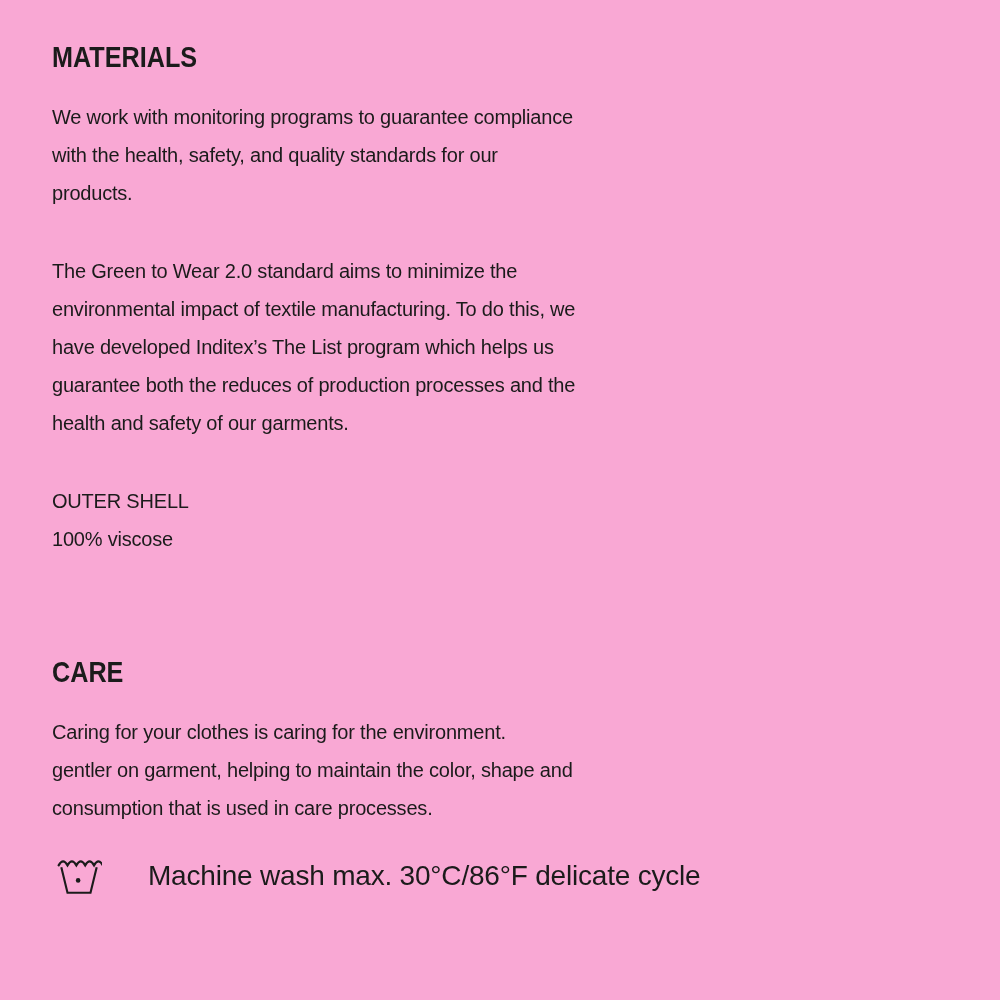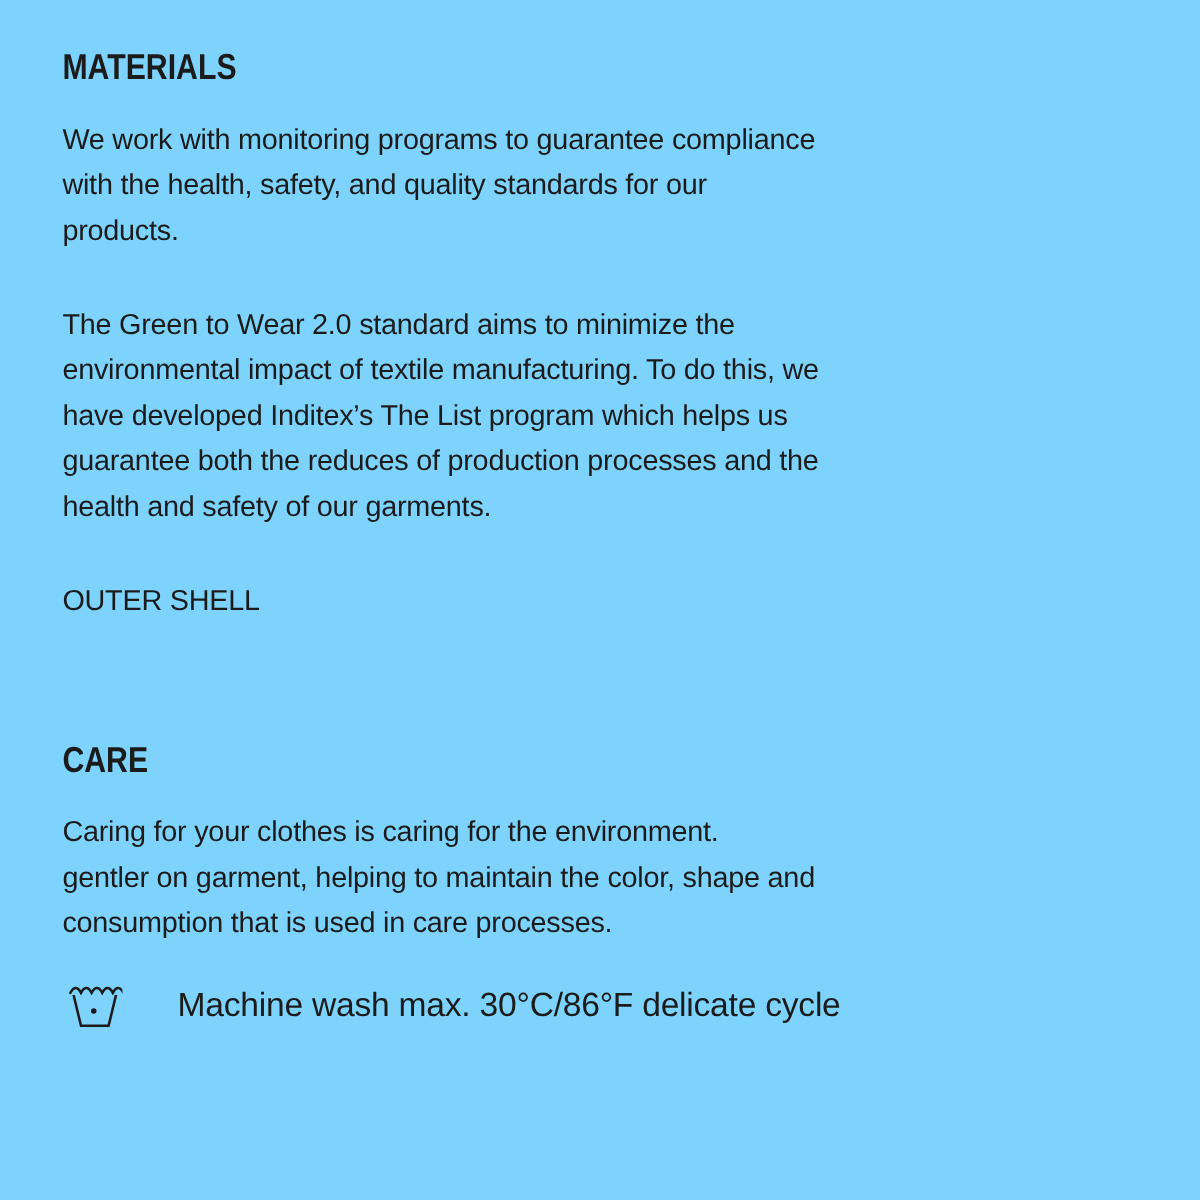--- a/index.html
+++ b/index.html
@@ -12,34 +12,34 @@
     height: 1000px;
     overflow: hidden;
     font-family: "Liberation Sans", sans-serif;
     color: #1b1b1b;
   }
   .page {
     box-sizing: border-box;
     width: 1000px;
     height: 1000px;
     padding: 40px 64px 0 52px;
-    background: #7dd3fc;
+    background: #f9a8d4;
   }
   .section-heading {
     font-size: 30px;
     font-weight: 700;
     line-height: 34px;
     margin: 0 0 24px 0;
     white-space: nowrap;
     transform: scaleX(0.84);
     transform-origin: left center;
     letter-spacing: 0;
   }
   .para {
-    font-size: 24px;
+    font-size: 20px;
     line-height: 38px;
     letter-spacing: -0.2px;
     margin: 0;
   }
   .line {
     display: block;
     white-space: nowrap;
   }
   .para-1 { margin-bottom: 40px; }
   .para-2 { margin-bottom: 40px; }
@@ -85,20 +85,21 @@
     <p class="para para-2">
       <span class="line">The Green to Wear 2.0 standard aims to minimize the</span>
       <span class="line">environmental impact of textile manufacturing. To do this, we</span>
       <span class="line">have developed Inditex’s The List program which helps us</span>
       <span class="line">guarantee both the reduces of production processes and the</span>
       <span class="line">health and safety of our garments.</span>
     </p>
 
     <p class="para composition">
       <span class="line">OUTER SHELL</span>
+      <span class="line">100% viscose</span>
     </p>
   </section>
 
   <section>
     <h2 class="section-heading">CARE</h2>
 
     <p class="para care-intro">
       <span class="line">Caring for your clothes is caring for the environment.</span>
     </p>
 

